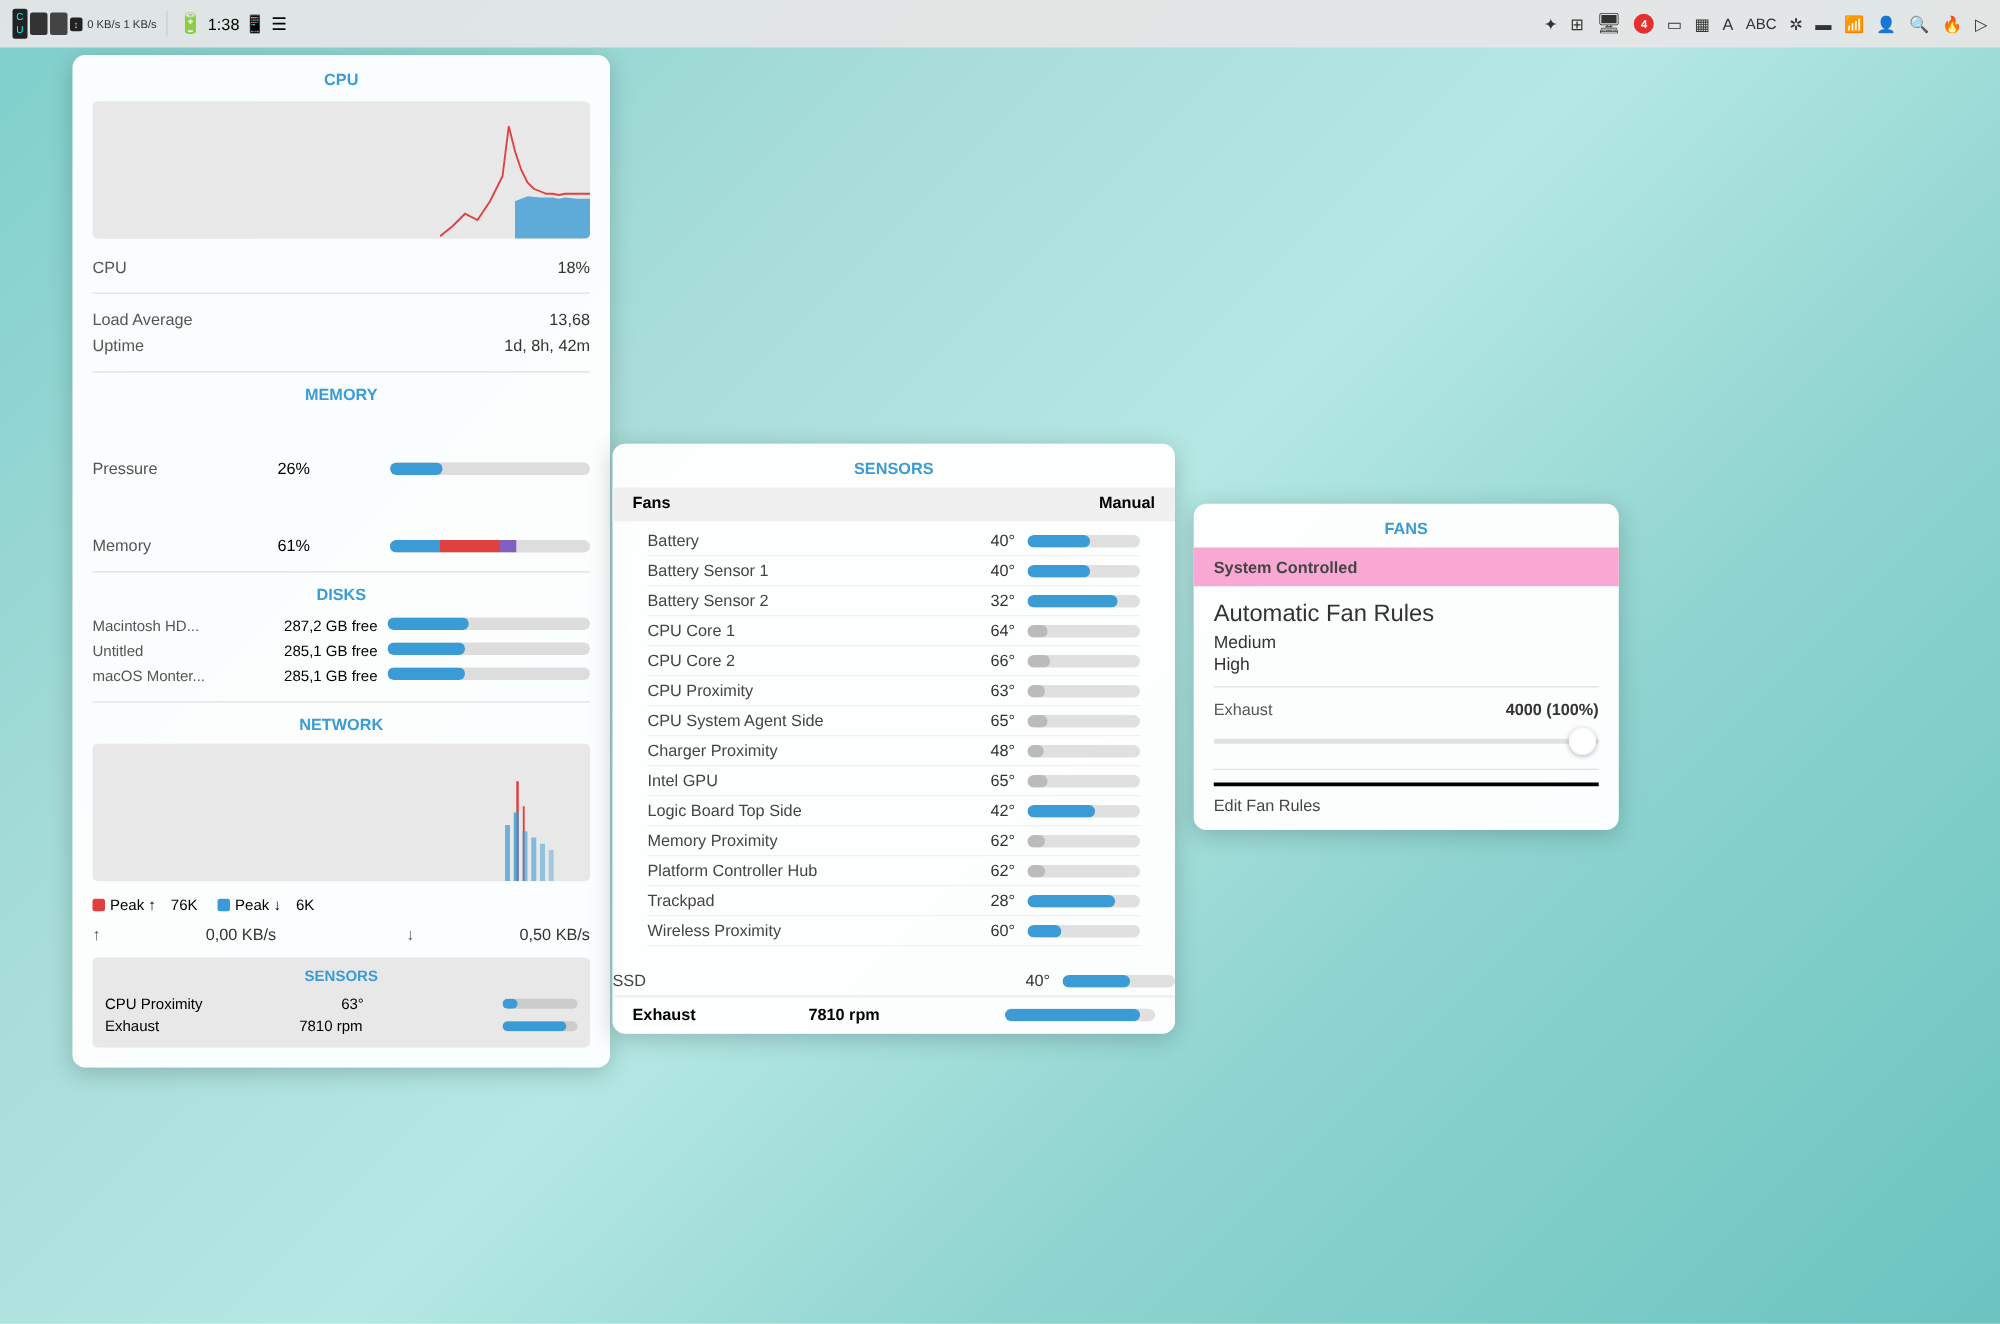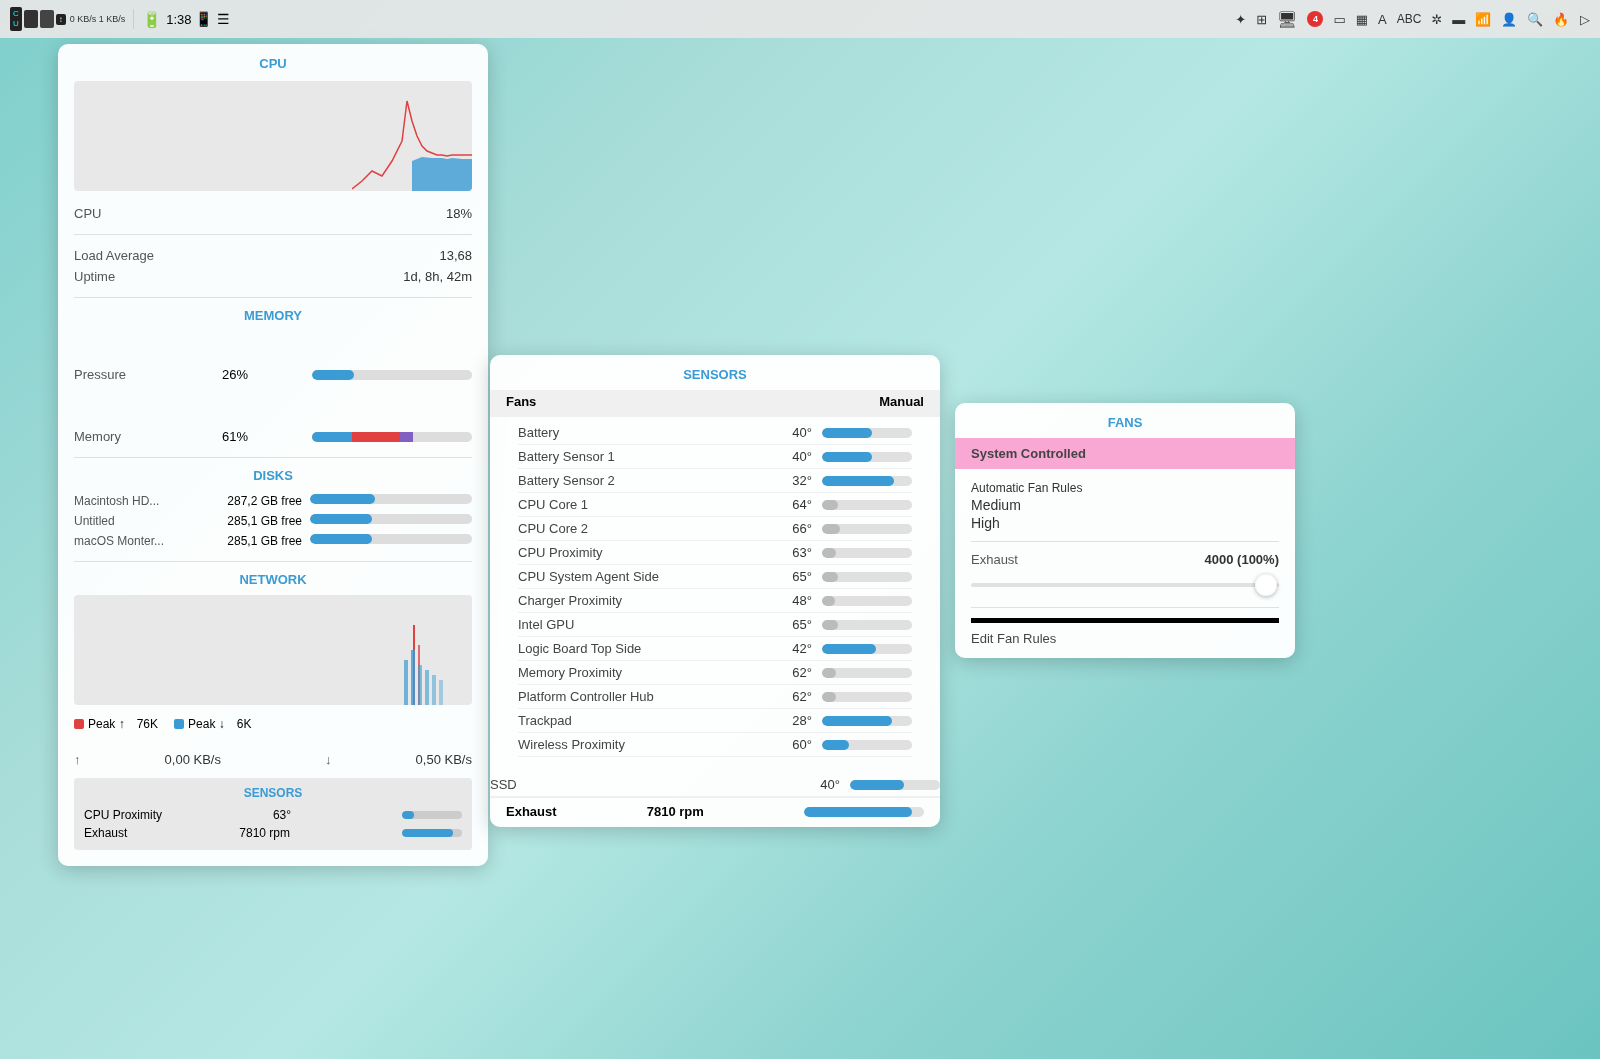--- a/index.html
+++ b/index.html
@@ -165,21 +165,21 @@
       margin-bottom: 12px;
       position: relative;
       overflow: hidden;
     }
 
     .peak-row {
       display: flex;
       align-items: center;
       font-size: 12px;
       gap: 16px;
-      margin-bottom: 18px;
+      margin-bottom: 6px;
     }
     .peak-item { display: flex; align-items: center; gap: 4px; }
     .dot-red { width: 10px; height: 10px; background: #e04040; border-radius: 2px; }
     .dot-blue { width: 10px; height: 10px; background: #3b9bd4; border-radius: 2px; }
 
     .sensors-bottom {
       background: #e8e8e8;
       border-radius: 4px;
       padding: 8px 10px;
       margin-top: 8px;
@@ -292,21 +292,21 @@
       background: #f9a8d4;
       padding: 8px 16px;
       font-size: 13px;
       font-weight: 600;
       color: #444;
     }
     .fans-body {
       padding: 12px 16px;
     }
     .fans-auto-rules {
-      font-size: 12px;
+      font-size: 19px;
       color: #333;
       margin-bottom: 2px;
     }
     .fans-medium {
       font-size: 14px;
       color: #333;
       margin-bottom: 2px;
     }
     .fans-high {
       font-size: 14px;
@@ -350,21 +350,21 @@
       width: 22px;
       height: 22px;
       background: radial-gradient(circle, #fff 60%, #ccc 100%);
       border-radius: 50%;
       box-shadow: 0 1px 4px rgba(0,0,0,0.3);
     }
     .edit-fan-rules {
       font-size: 13px;
       color: #444;
       padding-top: 8px;
-      border-top: 5px solid #000000;
+      border-top: 3px solid #000000;
     }
   </style>
 </head>
 <body>
 
 <div class="menubar">
   <div class="menubar-left">
     <div style="display:flex;align-items:center;gap:2px;">
       <div style="background:#222;color:#0ff;font-size:8px;padding:2px 3px;border-radius:2px;line-height:1.2;">C<br>U</div>
       <div class="menubar-icon" style="background:#333;width:14px;height:18px;"></div>

